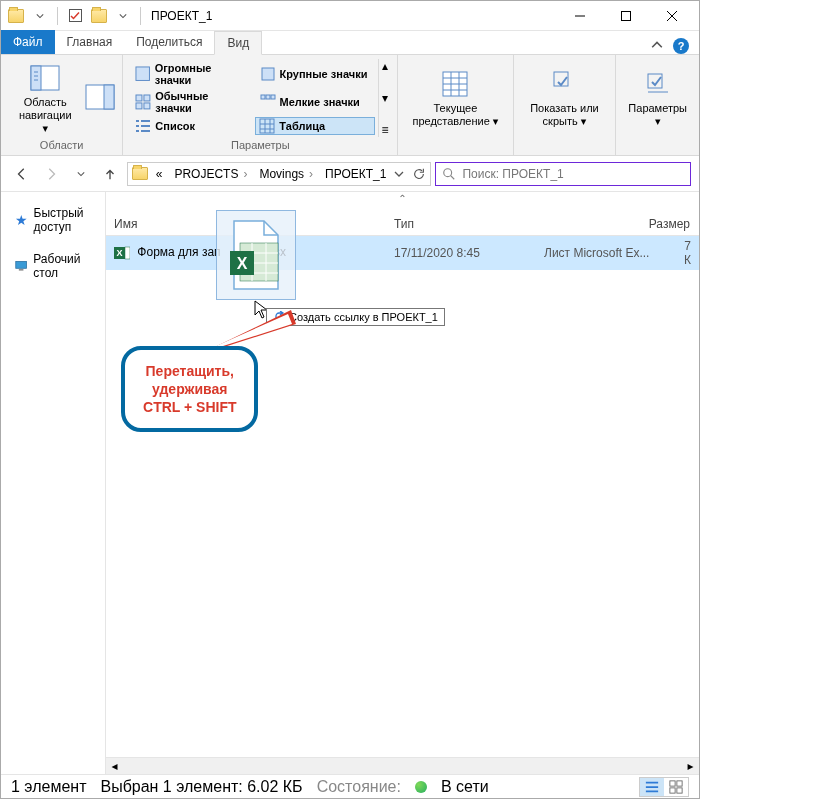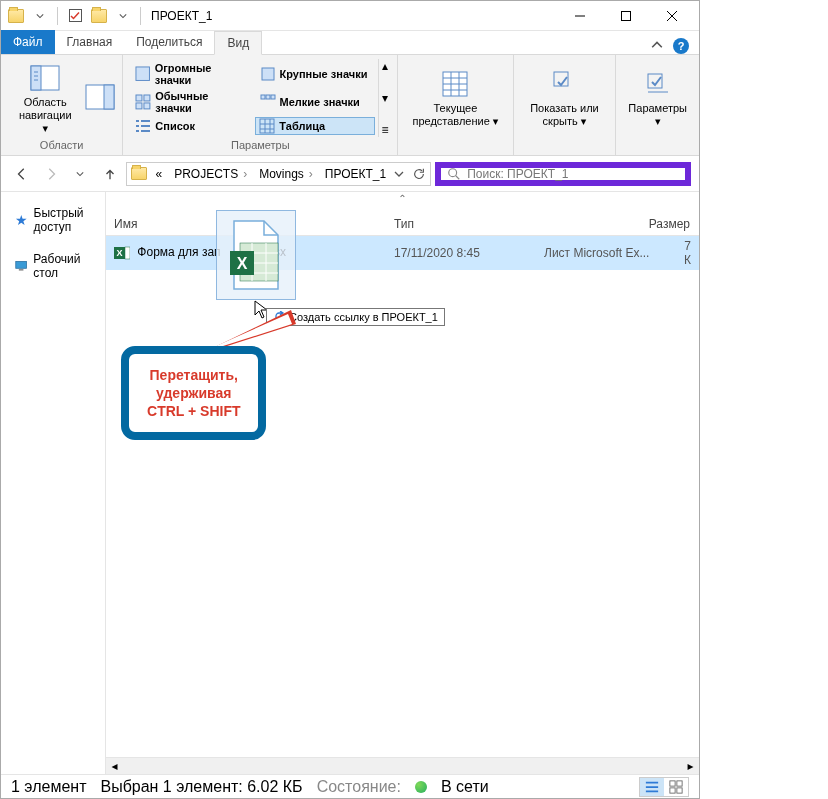--- a/index.html
+++ b/index.html
@@ -45,21 +45,21 @@
   .scroll-col { display:flex; flex-direction:column; justify-content:space-between; width:14px; background:#f3f3f3; border-left:1px solid #d9d9d9;}
   .scroll-col div { height:14px; display:flex;align-items:center;justify-content:center;}
 
   
   .addr-row { height:36px; display:flex; align-items:center; padding:4px 8px; gap:4px; border-bottom:1px solid #e5e5e5; }
   .nav-btn { width:28px; height:28px; display:flex; align-items:center;justify-content:center; border-radius:2px;}
   .nav-btn.disabled { color:#bbb; }
   .nav-btn svg { width:14px; height:14px; }
   .addr-field { flex:1; border:1px solid #ccc; height:24px; display:flex; align-items:center; padding:0 4px; gap:4px; }
   .addr-field .crumb { padding:2px 4px; display:flex; align-items:center; gap:2px; }
-  .search-field { width:280px; border:6px solid #6d28d9; height:24px; display:flex; align-items:center; padding:0 6px; color:#777; gap:6px;}
+  .search-field { width:280px; border:1px solid #6d28d9; height:24px; display:flex; align-items:center; padding:0 6px; color:#777; gap:6px;}
 
   
   .main { flex:1; display:flex; overflow:hidden; }
   .sidebar { width:240px; border-right:1px solid #e5e5e5; padding:10px 0; }
   .side-item { display:flex; align-items:center; gap:6px; padding:4px 14px; font-size:12px;}
   .star { color:#2e7bd6; font-size:14px; }
   .content { flex:1; display:flex; flex-direction:column; position:relative; }
   .headers { display:flex; border-bottom:1px solid #e5e5e5; font-size:12px; color:#444; margin-top:8px;}
   .headers .col { padding:4px 8px; border-right:1px solid transparent; }
   .col-name { width:280px; }
@@ -75,21 +75,21 @@
 
   
   .drag-ghost { position:absolute; left:110px; top:18px; width:80px; height:90px; border:1px solid #8fb8e0; background:rgba(230,240,250,0.8); display:flex;align-items:center;justify-content:center;}
   .drag-ghost svg { width:60px; height:72px; }
   .cursor-arrow { position:absolute; left:148px; top:108px; }
   .create-link-balloon { position:absolute; left:160px; top:116px; background:#fff; border:1px solid #777; padding:2px 6px; font-size:11px; display:flex; align-items:center; gap:4px; white-space:nowrap;}
   .shortcut-arrow { width:12px;height:12px; }
 
   
   .callout { position:absolute; left:15px; top:154px; }
-  .callout-box { background:#fff; border:8px solid #0369a1; border-radius:14px; padding:12px 18px; color:#d83a2b; font-weight:bold; font-size:14px; text-align:center; line-height:18px; position:relative;}
+  .callout-box { background:#fff; border:4px solid #0369a1; border-radius:20px; padding:12px 18px; color:#d83a2b; font-weight:bold; font-size:14px; text-align:center; line-height:18px; position:relative;}
   .callout-tail { position:absolute; top:-22px; right:-88px; }
 
   
   .statusbar { height:24px; border-top:1px solid #e5e5e5; display:flex; align-items:center; font-size:16px; padding:0 10px; gap:14px;}
   .statusbar .spacer { flex:1; }
   .view-toggle { display:flex; border:1px solid #ccc; }
   .view-toggle div { width:24px; height:18px; display:flex;align-items:center;justify-content:center;}
   .view-toggle .active { background:#cce4f7; }
   .net-dot { width:12px;height:12px;border-radius:50%; background:radial-gradient(circle at 30% 30%, #7ed957, #27ae60);}
 

